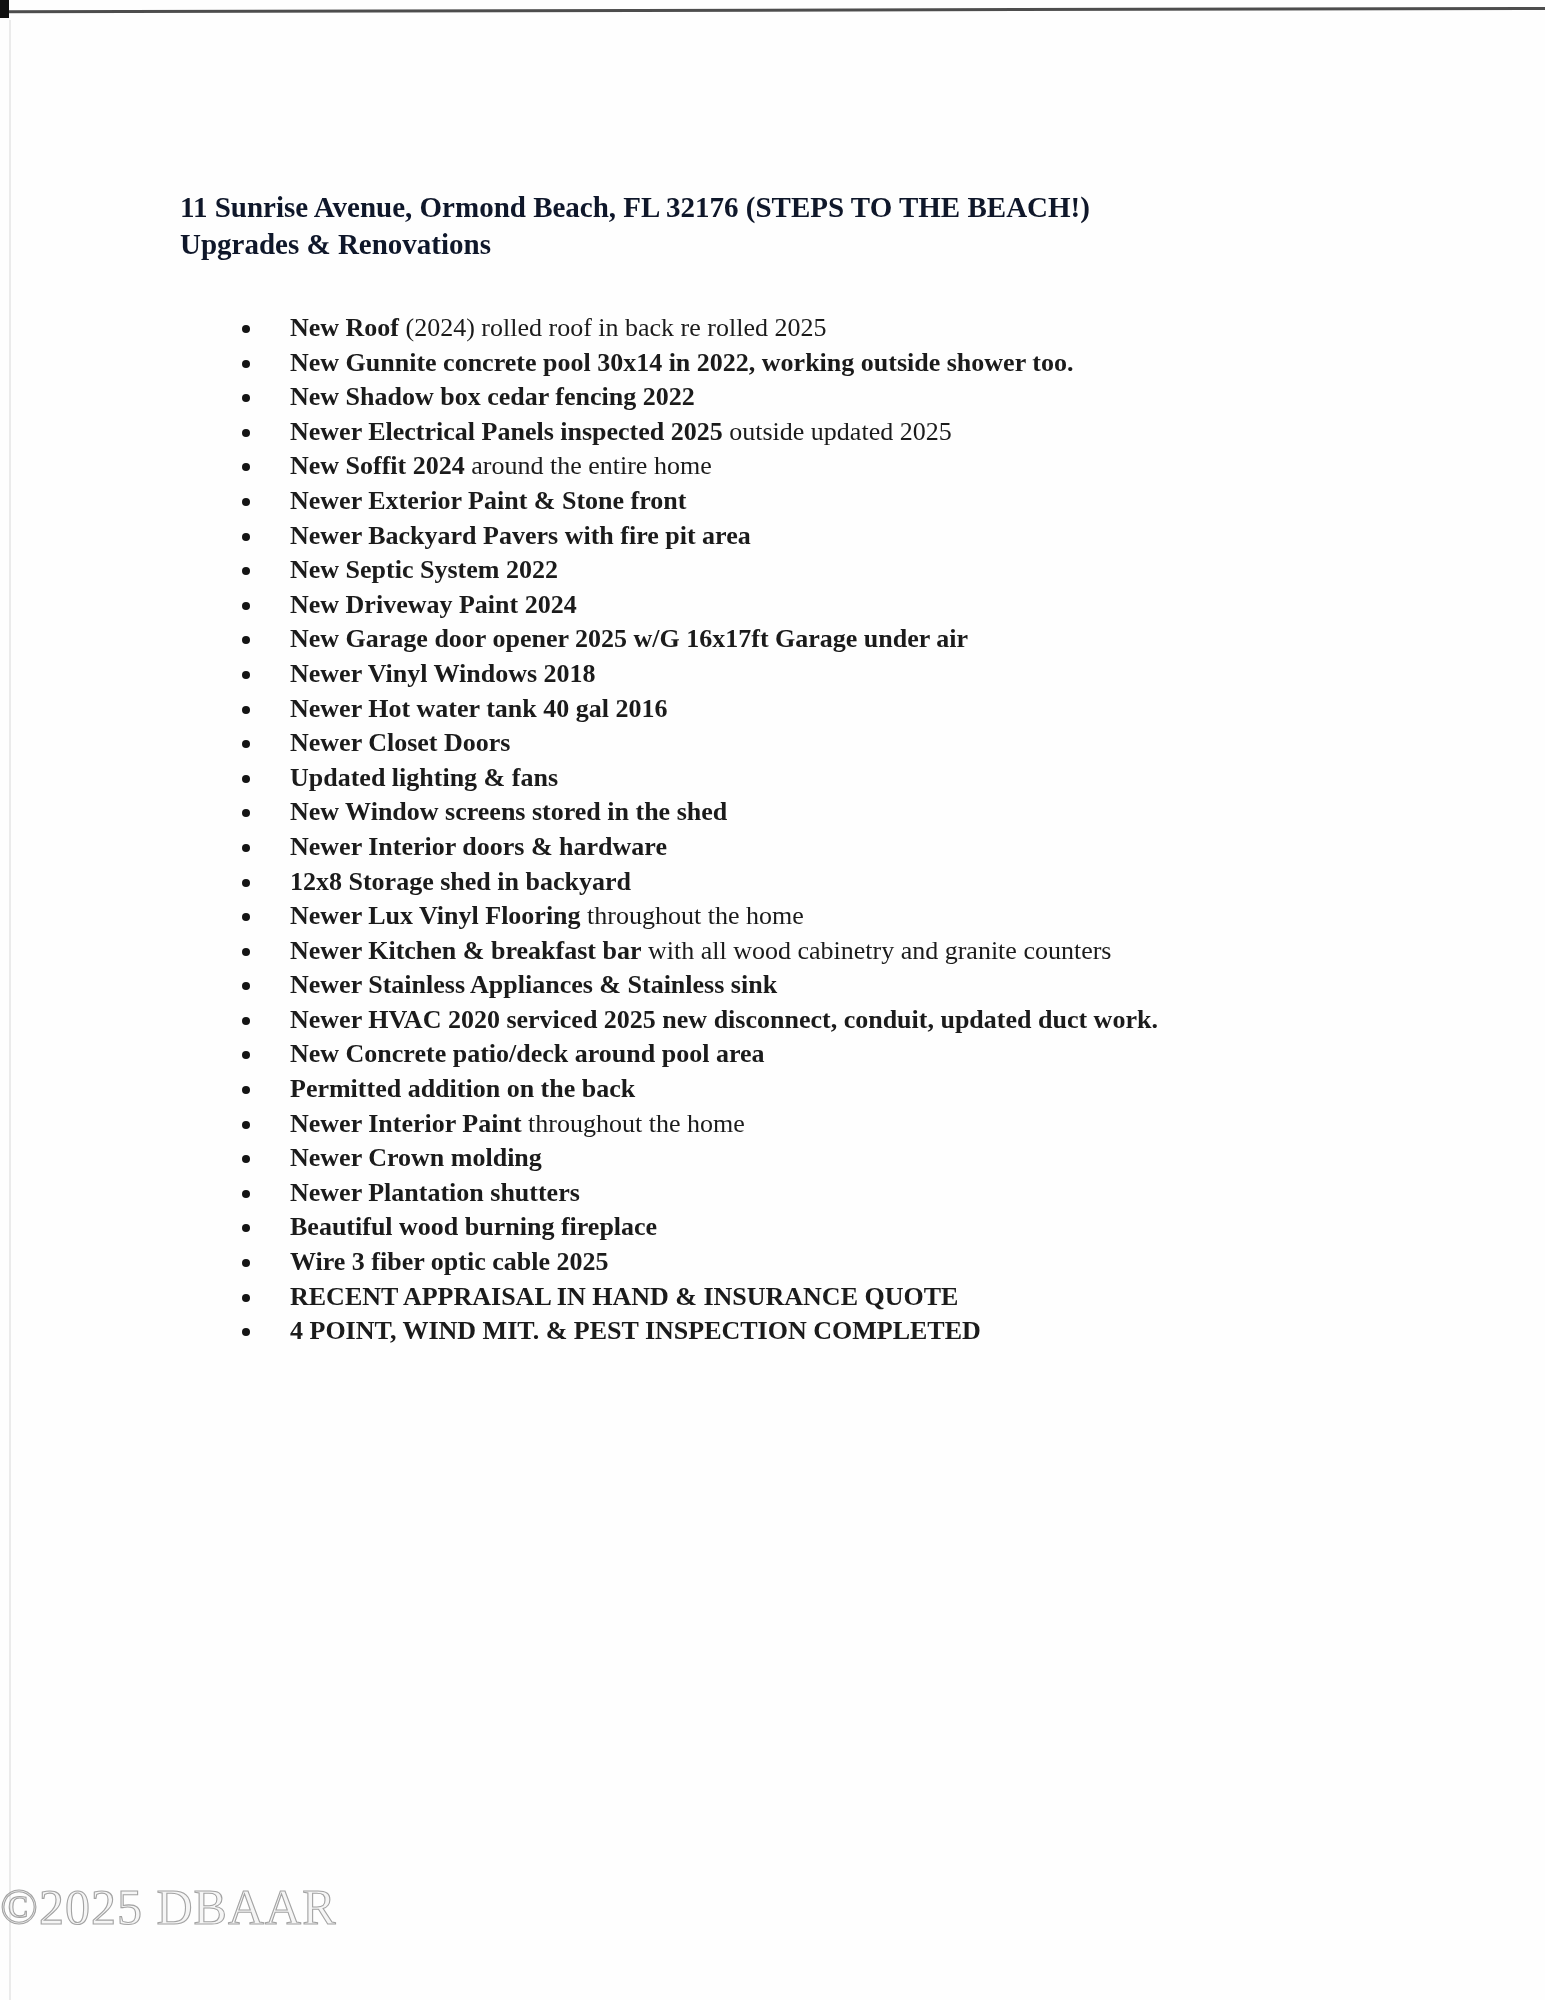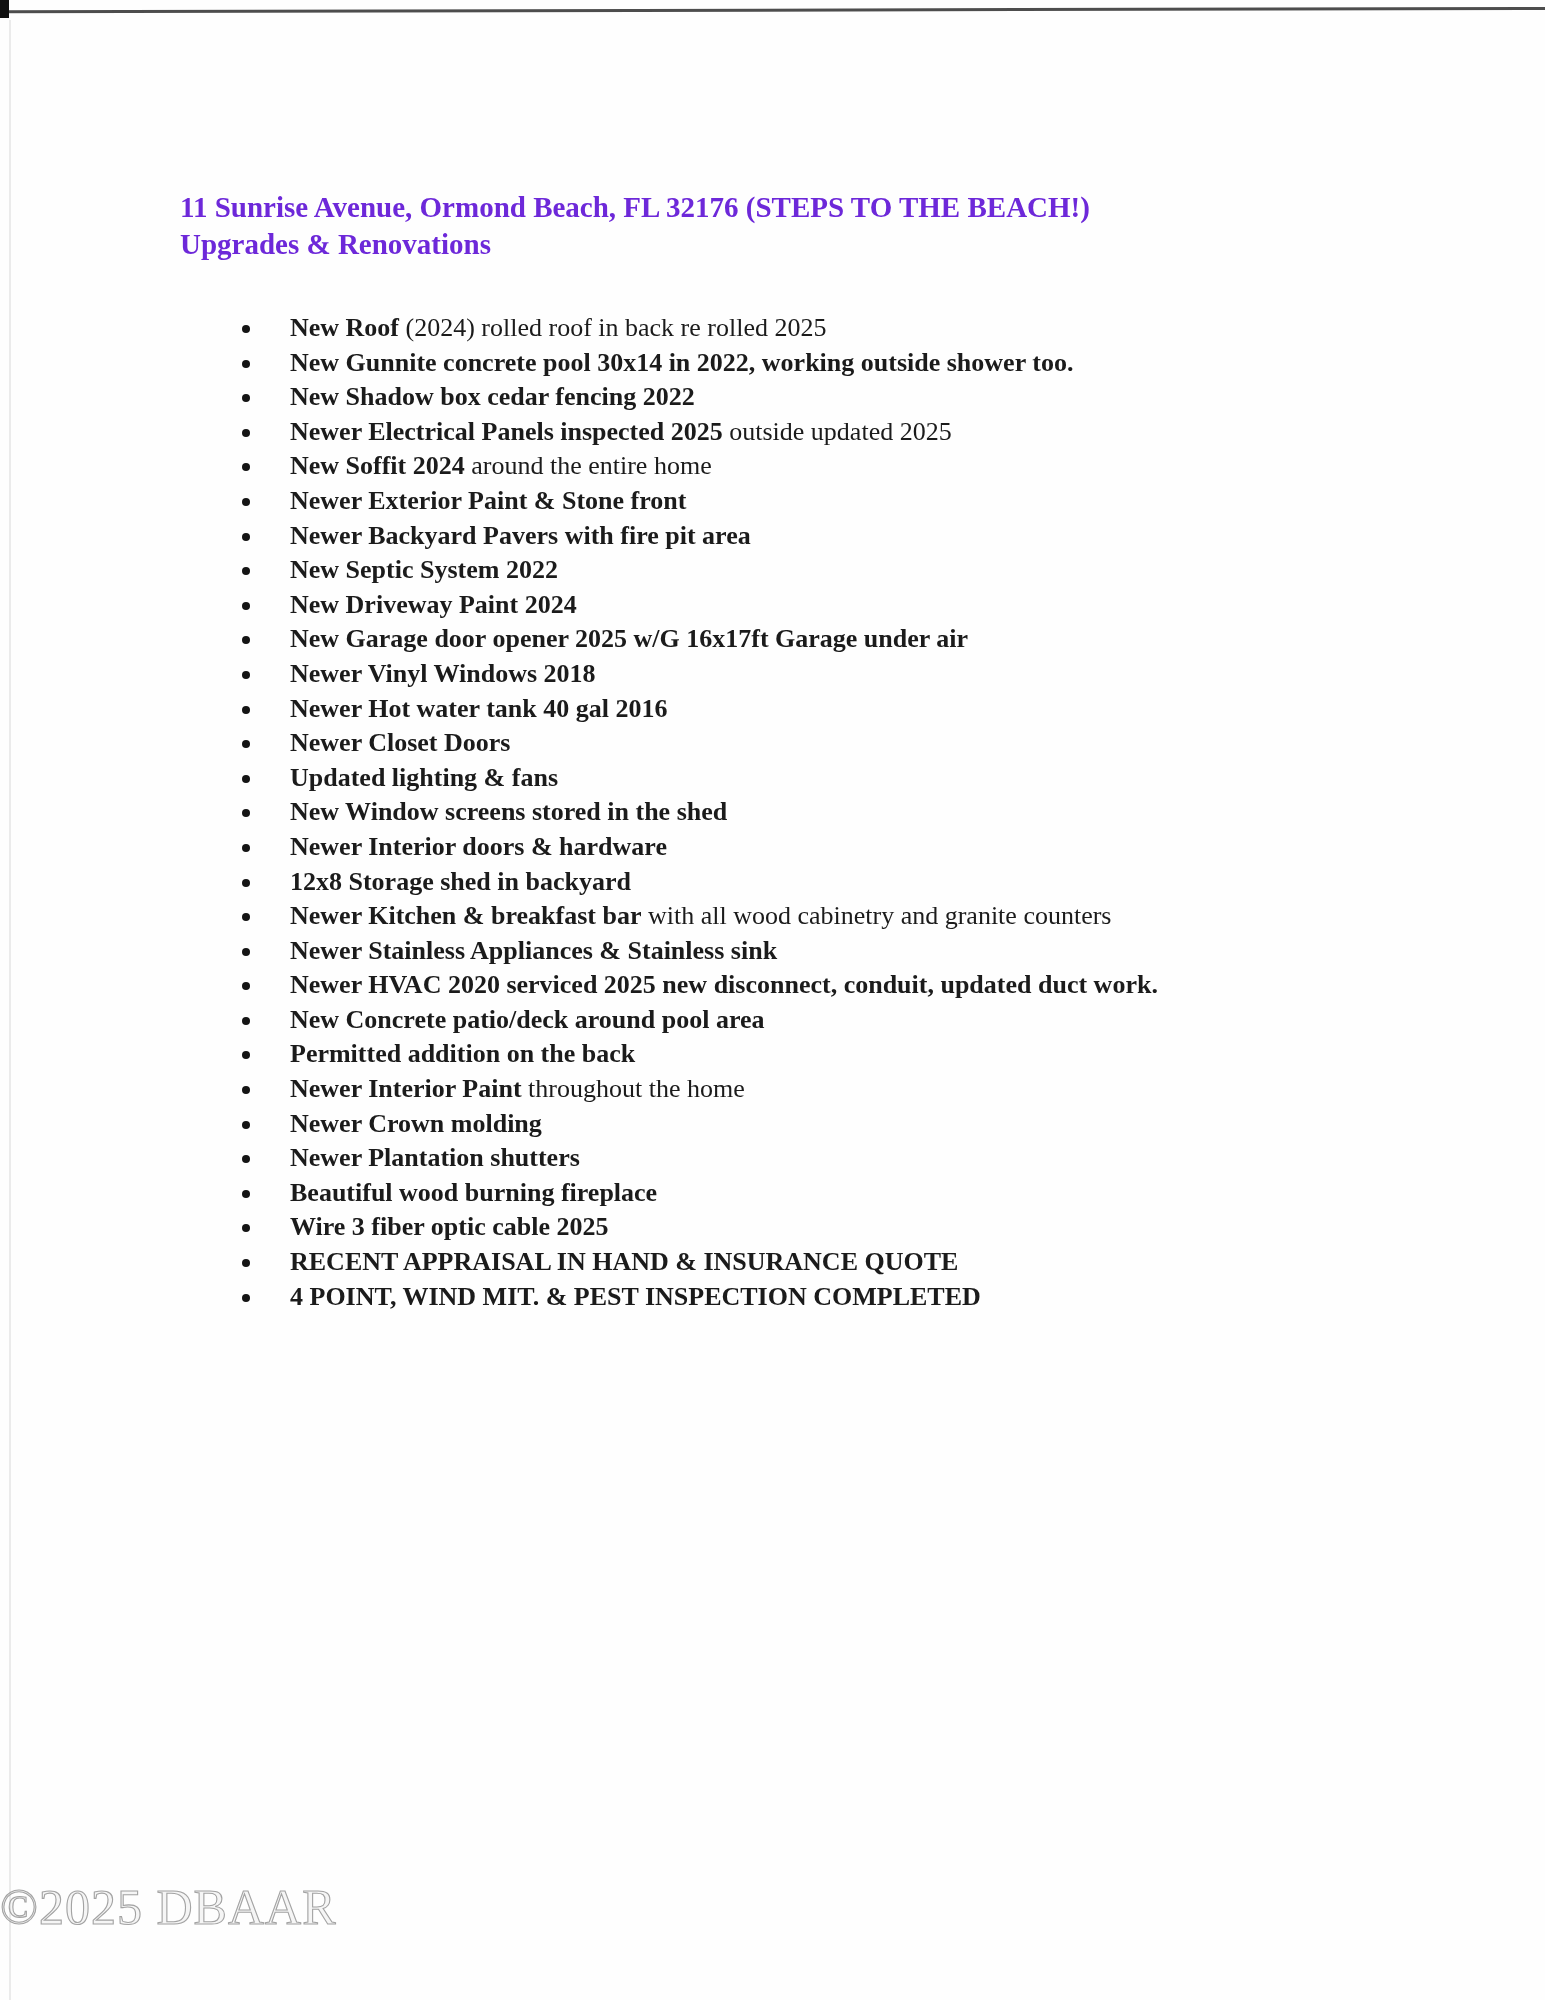--- a/index.html
+++ b/index.html
@@ -45,21 +45,21 @@
   }
   
   .title-block {
     position: absolute;
     left: 180px;
     top: 189px;
     font-size: 29px;
     font-weight: 700;
     line-height: 37px;
     white-space: nowrap;
-    color: #6d28d9;
+    color: #0f172a;
   }
   
   .upgrades-list {
     position: absolute;
     left: 228px;
     top: 297px;
     margin: 14px;
     padding: 0;
     list-style: none;
   }
@@ -188,20 +188,24 @@
   <li>
     <span class="bullet-dot"></span>
     <span class="seg-bold">Newer Interior doors &amp; hardware</span><span class="seg-reg"></span>
   </li>
 
   <li>
     <span class="bullet-dot"></span>
     <span class="seg-bold">12x8 Storage shed in backyard</span><span class="seg-reg"></span>
   </li>
 
+  <li>
+    <span class="bullet-dot"></span>
+    <span class="seg-bold">Newer Lux Vinyl Flooring</span><span class="seg-reg"> throughout the home</span>
+  </li>
 
   <li>
     <span class="bullet-dot"></span>
     <span class="seg-bold">Newer Kitchen &amp; breakfast bar</span><span class="seg-reg"> with all wood cabinetry and granite counters</span>
   </li>
 
   <li>
     <span class="bullet-dot"></span>
     <span class="seg-bold">Newer Stainless Appliances &amp; Stainless sink</span><span class="seg-reg"></span>
   </li>

